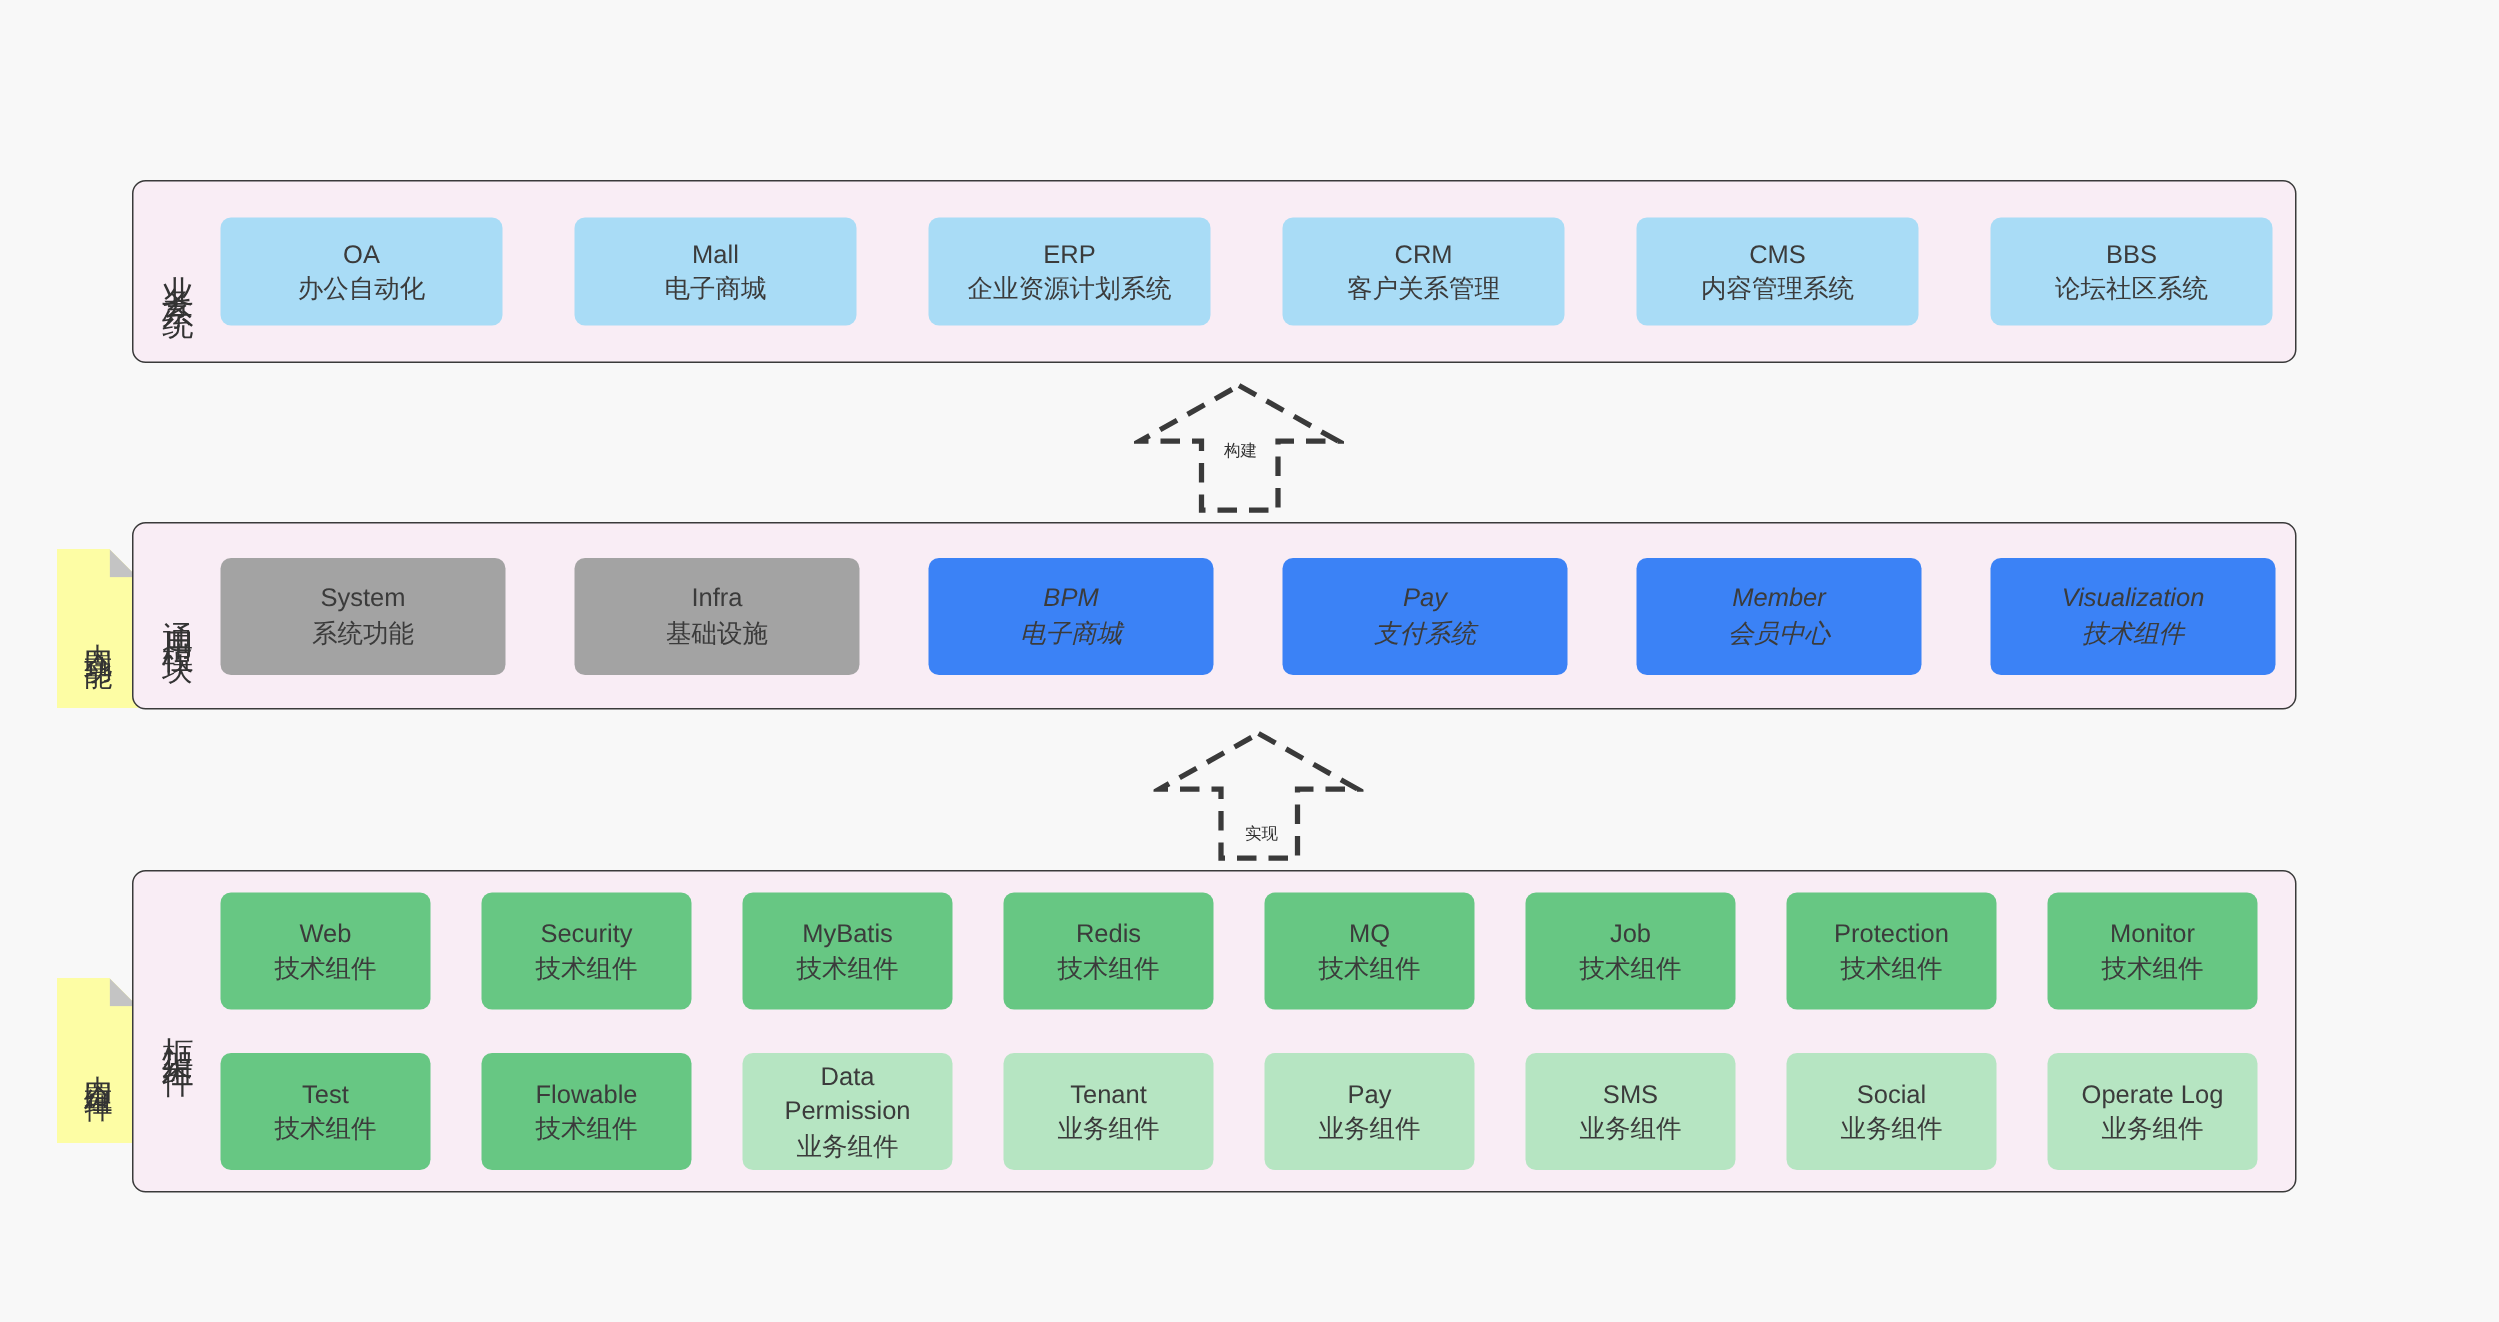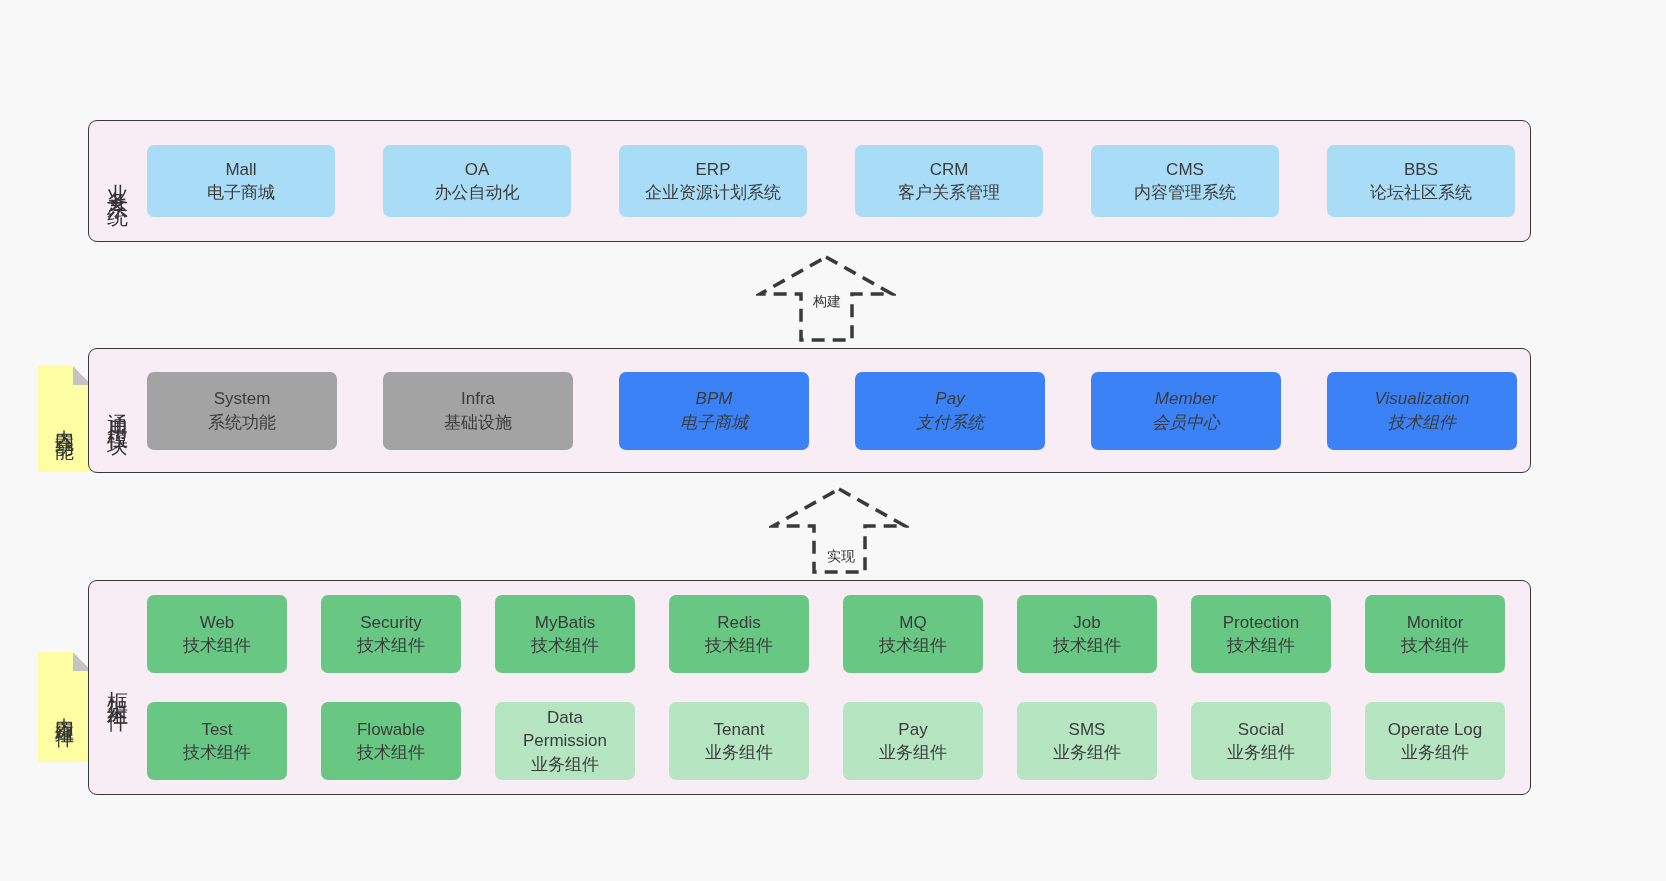--- a/index.html
+++ b/index.html
@@ -50,21 +50,21 @@
   .sticky .fold {
     position:absolute; top:0; right:0; width:19px; height:19px;
     background:#c4c4c4; clip-path:polygon(0 0, 100% 100%, 0 100%);
   }
   .sticky .vtext { font-size:19px; letter-spacing:4px; padding-top:6px; }
   .arrow-svg { position:absolute; z-index:1; }
   .arrow-1 { left:756px; top:254px; }
   .arrow-2 { left:769px; top:486px; }
   .arrow-label {
     position:absolute; transform:translateX(-50%);
-    background:#f8f8f8; padding:2px 5px; font-size:14px; color:#333; z-index:3;
+    background:#f8f8f8; padding:2px 5px; font-size:11px; color:#333; z-index:3;
     white-space:nowrap;
   }
   .arrow-label-1 { left:827px; top:291px; }
   .arrow-label-2 { left:841px; top:546px; }
 </style>
 </head>
 <body>
 
 <div class="page">
 
@@ -77,26 +77,26 @@
     <span class="vtext">内置组件</span>
   </div>
 
   <div class="layer layer-1">
     <div class="side-label-wrap">
       <span class="vtext">业务系统</span>
     </div>
     <div class="boxes">
 
     <div class="box blue">
+          <span>OA</span>
+          <span>办公自动化</span>
+        </div>
+        <div class="box blue">
           <span>Mall</span>
           <span>电子商城</span>
-        </div>
-        <div class="box blue">
-          <span>OA</span>
-          <span>办公自动化</span>
         </div>
         <div class="box blue">
           <span>ERP</span>
           <span>企业资源计划系统</span>
         </div>
         <div class="box blue">
           <span>CRM</span>
           <span>客户关系管理</span>
         </div>
         <div class="box blue">

